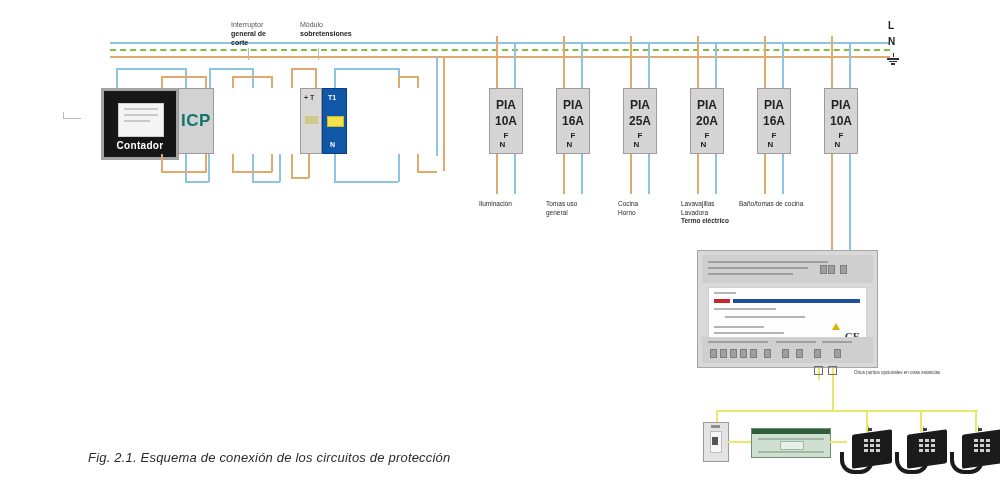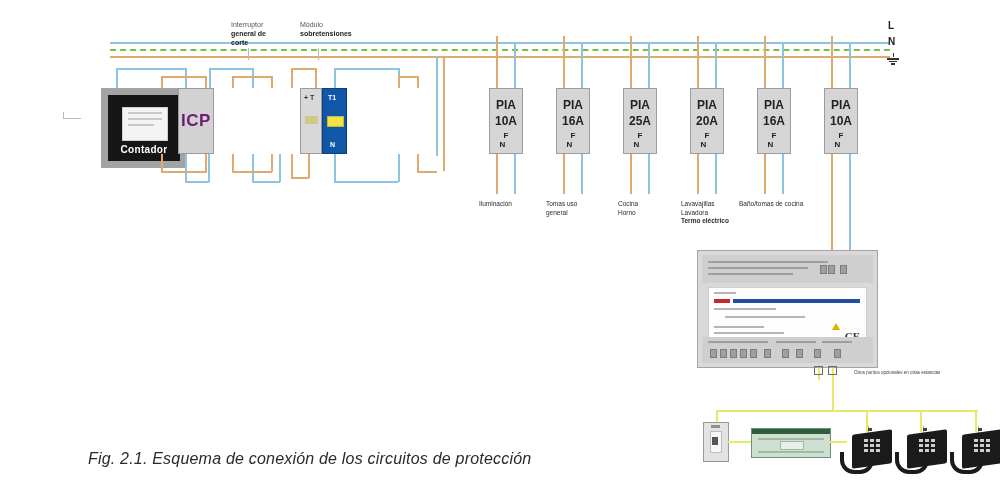--- a/index.html
+++ b/index.html
@@ -14,26 +14,26 @@
   .w-yellow{background:#e8e86a;}
   .w-gray{background:#b9b9b9;}
 
   
   .earth-line{position:absolute;height:0;border-top:2px dashed #7fbf3f;}
 
   
   .dev{position:absolute;background:#d2d2d2;border:1px solid #9a9a9a;
        box-sizing:border-box;}
   .dev-label{position:absolute;left:0;right:0;text-align:center;
-             font-weight:bold;color:#701a75;letter-spacing:.5px;}
+             font-weight:bold;color:#0f766e;letter-spacing:.5px;}
 
   .big-dev{font-size:17px;}
   .big-dev .dev-label{top:50%;transform:translateY(-50%);}
 
-  .meter{position:absolute;background:#161616;border:7px solid #a3a3a3;}
+  .meter{position:absolute;background:#161616;border:3px solid #a3a3a3;}
   .meter-screen{position:absolute;left:14px;top:12px;width:44px;height:32px;
                 background:#f4f4f4;border:1px solid #cfcfcf;}
   .meter-screen i{display:block;height:2px;background:#c9c9c9;margin:4px 5px;}
   .meter-txt{position:absolute;left:0;right:0;bottom:6px;text-align:center;
              color:#fff;font-size:10px;font-weight:bold;letter-spacing:.3px;}
 
   
   .pia{position:absolute;background:#d5d5d5;border:1px solid #9c9c9c;
        box-sizing:border-box;}
   .pia .ln1{position:absolute;left:0;right:0;top:9px;text-align:center;
@@ -100,21 +100,21 @@
            background:#1b1b1b;border-radius:2px;transform:skewY(-8deg);}
   .ph-keys{position:absolute;left:26px;top:13px;width:20px;height:16px;}
   .ph-keys i{position:absolute;width:4px;height:3px;background:#cfcfcf;}
   .ph-handset{position:absolute;left:2px;top:26px;width:26px;height:18px;
               border:4px solid #1b1b1b;border-top:none;border-radius:0 0 14px 14px;}
   .ph-cord{position:absolute;left:30px;top:0;width:1px;height:8px;background:#bfbf5a;}
   .ph-led{position:absolute;left:30px;top:2px;width:4px;height:3px;background:#444;}
 
   
   .figcap{position:absolute;font-family:"Liberation Sans",sans-serif;
-          font-style:italic;font-size:16px;color:#2a2a2a;letter-spacing:.2px;}
+          font-style:italic;font-size:13px;color:#2a2a2a;letter-spacing:.2px;}
 
   .earthsym{position:absolute;}
   .earthsym i{display:block;background:#333;margin:1px auto;}
 </style>
 </head>
 <body>
 
 <div class="stage">
 
   <div class="w w-blue" style="left:110px;top:42px;width:780px;height:2px;"></div>

